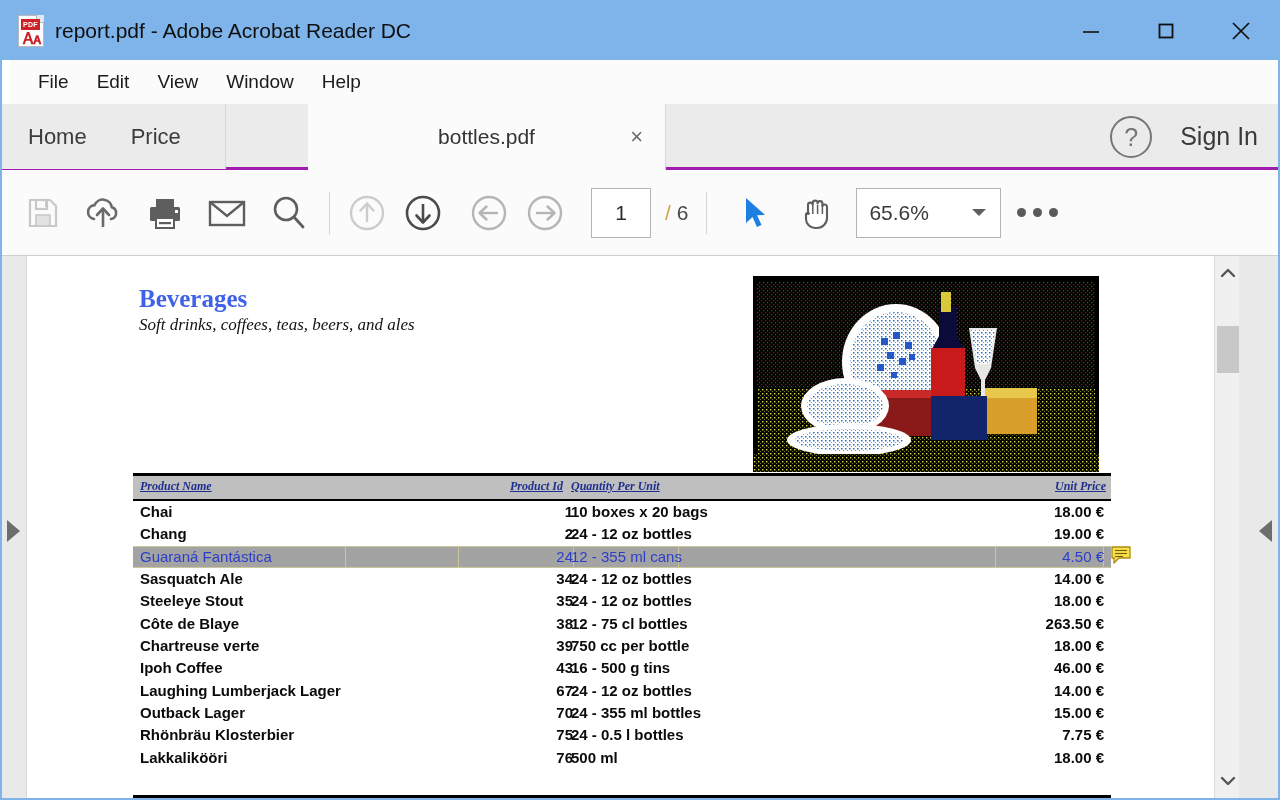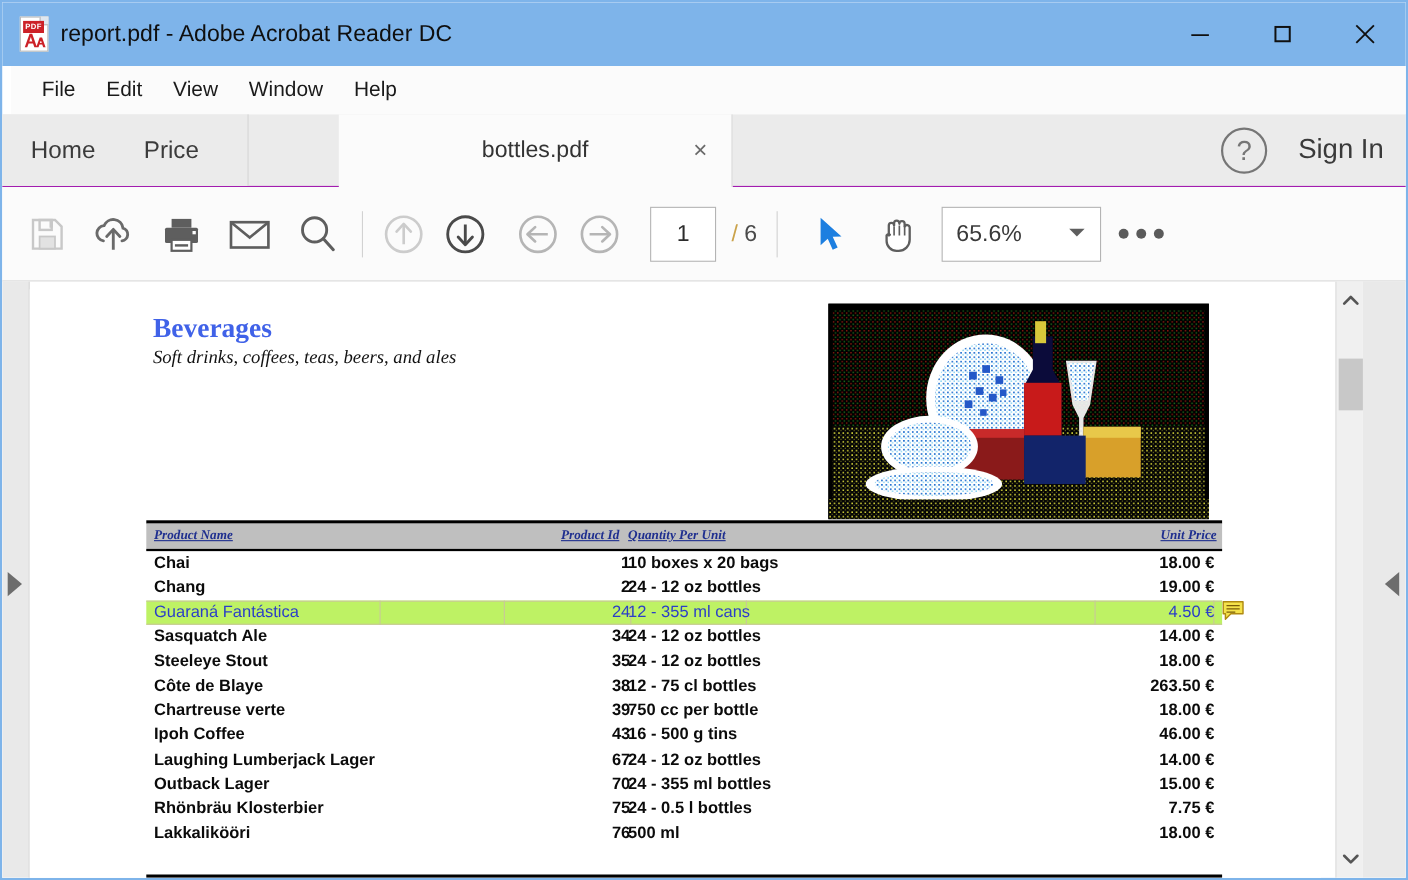--- a/index.html
+++ b/index.html
@@ -88,21 +88,21 @@
     color: #1a1a1a;
     padding: 3px 14px;
     white-space: nowrap;
   }
 
   
   .tabbar {
     position: absolute; left: 0; top: 102px;
     width: 1276px; height: 66px;
     background: #ebebeb;
-    border-bottom: 1px solid #a21caf;
+    border-bottom: 3px solid #a21caf;
   }
   .tab-left {
     position: absolute; left: 0; top: 0;
     height: 65px;
     display: flex; align-items: center;
     padding-left: 26px;
     background: #ebebeb;
     border-right: 1px solid #d6d6d6;
   }
   .tab-left .lbl {
@@ -296,21 +296,21 @@
     font-size: 15px;
     font-weight: bold;
     color: #0b0b0b;
   }
   .row .c-name  { position: absolute; left: 7px;  top: 2px; white-space: nowrap; }
   .row .c-id    { position: absolute; left: 330px; width: 110px; top: 2px; text-align: right; }
   .row .c-qpu   { position: absolute; left: 438px; top: 2px; white-space: nowrap; }
   .row .c-price { position: absolute; right: 7px;  top: 2px; white-space: nowrap; }
 
   .row.hl {
-    background: #bef264;
+    background: #a3a3a3;
     font-weight: normal;
     color: #2b3ec8;
   }
   .row.hl .cellborder {
     position: absolute; top: 0; bottom: 0;
     border-left: 1px solid #c9c79a;
   }
   .row.hl .outline {
     position: absolute; left: 0; right: 0; top: 0; bottom: 0;
     border-top: 1px solid #c9c79a;

